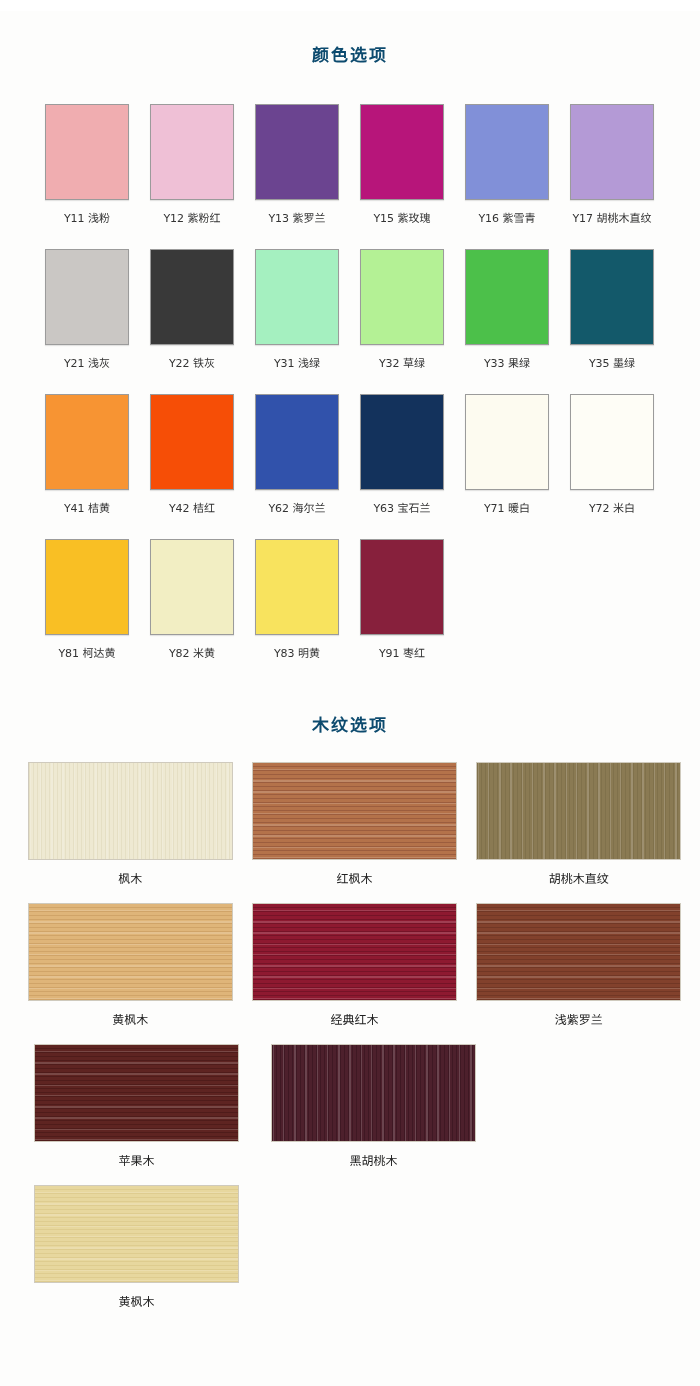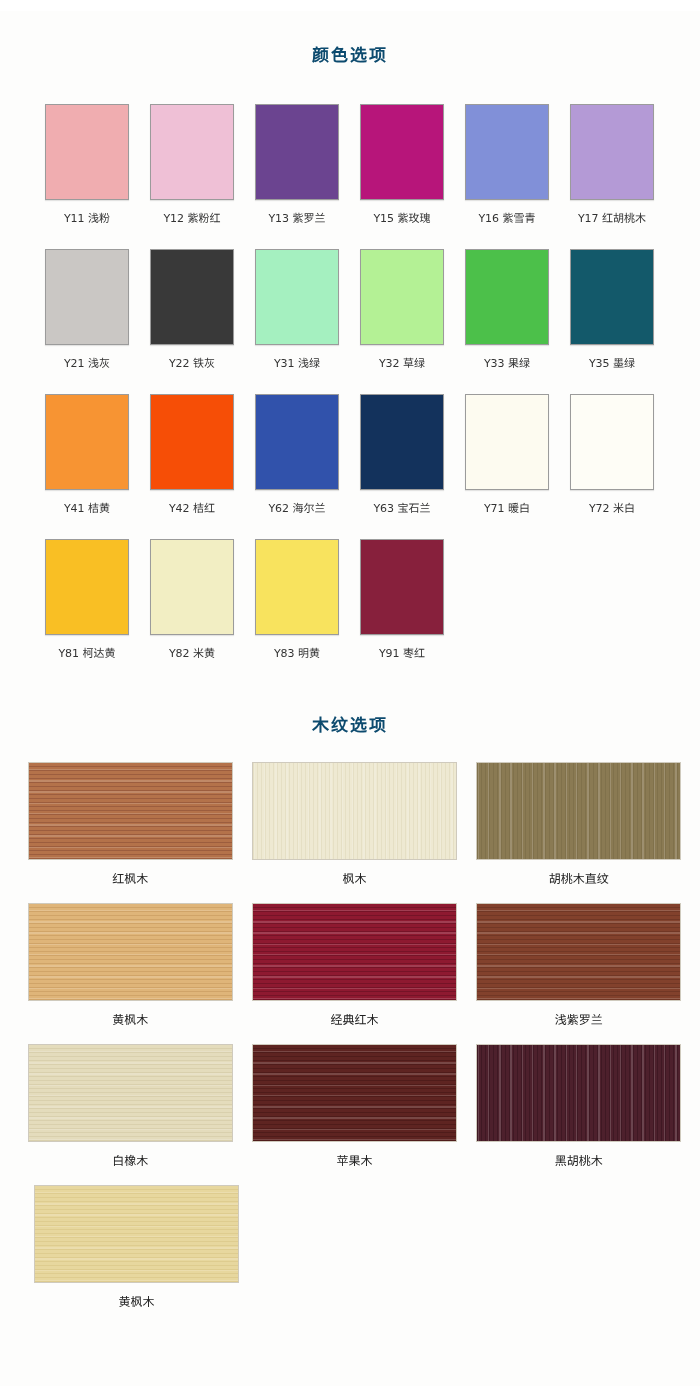--- a/index.html
+++ b/index.html
@@ -129,21 +129,21 @@
       <div class="color-cell">
         <div class="swatch" style="background: rgb(183, 21, 122);"></div>
         <div class="swatch-label">Y15 紫玫瑰</div>
       </div>
       <div class="color-cell">
         <div class="swatch" style="background: rgb(129, 144, 216);"></div>
         <div class="swatch-label">Y16 紫雪青</div>
       </div>
       <div class="color-cell">
         <div class="swatch" style="background: rgb(180, 154, 214);"></div>
-        <div class="swatch-label">Y17 红胡桃木</div>
+        <div class="swatch-label">Y17 胡桃木直纹</div>
       </div>
       <div class="color-cell">
         <div class="swatch" style="background: rgb(202, 199, 196);"></div>
         <div class="swatch-label">Y21 浅灰</div>
       </div>
       <div class="color-cell">
         <div class="swatch" style="background: rgb(57, 57, 57);"></div>
         <div class="swatch-label">Y22 铁灰</div>
       </div>
       <div class="color-cell">
@@ -202,32 +202,32 @@
         <div class="swatch" style="background: rgb(135, 32, 60);"></div>
         <div class="swatch-label">Y91 枣红</div>
       </div>
     </div>
 
   <h1 class="section-title" id="wood-section-title">木纹选项</h1>
 
   <div class="wood-wrap">
       <div class="wood-row">
         <div class="wood-cell">
+          <div class="wood-swatch" style="background: rgb(238, 233, 210);">
+            <div class="grain" style="background-image: repeating-linear-gradient(90deg, rgb(226, 220, 192) 0px, rgb(226, 220, 192) 1px, rgba(255, 255, 255, 0) 1px, rgba(255, 255, 255, 0) 4px), repeating-linear-gradient(90deg, rgba(255, 255, 255, 0.22) 0px, rgba(255, 255, 255, 0.22) 2px, rgba(0, 0, 0, 0) 2px, rgba(0, 0, 0, 0) 11px); opacity: 0.75;"></div>
+          </div>
+          <div class="wood-label">枫木</div>
+        </div>
+        <div class="wood-cell">
           <div class="wood-swatch" style="background: rgb(180, 114, 74);">
             <div class="grain" style="background-image: repeating-linear-gradient(0deg, rgb(148, 87, 58) 0px, rgb(148, 87, 58) 1px, rgba(255, 255, 255, 0) 1px, rgba(255, 255, 255, 0) 4px), repeating-linear-gradient(0deg, rgba(255, 255, 255, 0.22) 0px, rgba(255, 255, 255, 0.22) 2px, rgba(0, 0, 0, 0) 2px, rgba(0, 0, 0, 0) 11px); opacity: 0.75;"></div>
           </div>
           <div class="wood-label">红枫木</div>
         </div>
         <div class="wood-cell">
-          <div class="wood-swatch" style="background: rgb(238, 233, 210);">
-            <div class="grain" style="background-image: repeating-linear-gradient(90deg, rgb(226, 220, 192) 0px, rgb(226, 220, 192) 1px, rgba(255, 255, 255, 0) 1px, rgba(255, 255, 255, 0) 4px), repeating-linear-gradient(90deg, rgba(255, 255, 255, 0.22) 0px, rgba(255, 255, 255, 0.22) 2px, rgba(0, 0, 0, 0) 2px, rgba(0, 0, 0, 0) 11px); opacity: 0.75;"></div>
-          </div>
-          <div class="wood-label">枫木</div>
-        </div>
-        <div class="wood-cell">
           <div class="wood-swatch" style="background: rgb(138, 122, 83);">
             <div class="grain" style="background-image: repeating-linear-gradient(90deg, rgb(125, 110, 73) 0px, rgb(125, 110, 73) 1px, rgba(255, 255, 255, 0) 1px, rgba(255, 255, 255, 0) 4px), repeating-linear-gradient(90deg, rgba(255, 255, 255, 0.22) 0px, rgba(255, 255, 255, 0.22) 2px, rgba(0, 0, 0, 0) 2px, rgba(0, 0, 0, 0) 11px); opacity: 0.75;"></div>
           </div>
           <div class="wood-label">胡桃木直纹</div>
         </div>
       </div>
       <div class="wood-row">
         <div class="wood-cell">
           <div class="wood-swatch" style="background: rgb(223, 181, 121);">
             <div class="grain" style="background-image: repeating-linear-gradient(0deg, rgb(203, 159, 99) 0px, rgb(203, 159, 99) 1px, rgba(255, 255, 255, 0) 1px, rgba(255, 255, 255, 0) 4px), repeating-linear-gradient(0deg, rgba(255, 255, 255, 0.22) 0px, rgba(255, 255, 255, 0.22) 2px, rgba(0, 0, 0, 0) 2px, rgba(0, 0, 0, 0) 11px); opacity: 0.75;"></div>
@@ -242,26 +242,20 @@
         </div>
         <div class="wood-cell">
           <div class="wood-swatch" style="background: rgb(130, 65, 44);">
             <div class="grain" style="background-image: repeating-linear-gradient(0deg, rgb(108, 52, 35) 0px, rgb(108, 52, 35) 1px, rgba(255, 255, 255, 0) 1px, rgba(255, 255, 255, 0) 4px), repeating-linear-gradient(0deg, rgba(255, 255, 255, 0.22) 0px, rgba(255, 255, 255, 0.22) 2px, rgba(0, 0, 0, 0) 2px, rgba(0, 0, 0, 0) 11px); opacity: 0.75;"></div>
           </div>
           <div class="wood-label">浅紫罗兰</div>
         </div>
       </div>
       <div class="wood-row">
         <div class="wood-cell">
-          <div class="wood-swatch" style="background: rgb(228, 220, 188);">
-            <div class="grain" style="background-image: repeating-linear-gradient(0deg, rgb(214, 204, 168) 0px, rgb(214, 204, 168) 1px, rgba(255, 255, 255, 0) 1px, rgba(255, 255, 255, 0) 4px), repeating-linear-gradient(0deg, rgba(255, 255, 255, 0.22) 0px, rgba(255, 255, 255, 0.22) 2px, rgba(0, 0, 0, 0) 2px, rgba(0, 0, 0, 0) 11px); opacity: 0.75;"></div>
-          </div>
-          <div class="wood-label">白橡木</div>
-        </div>
-        <div class="wood-cell">
           <div class="wood-swatch" style="background: rgb(94, 36, 33);">
             <div class="grain" style="background-image: repeating-linear-gradient(0deg, rgb(75, 26, 24) 0px, rgb(75, 26, 24) 1px, rgba(255, 255, 255, 0) 1px, rgba(255, 255, 255, 0) 4px), repeating-linear-gradient(0deg, rgba(255, 255, 255, 0.22) 0px, rgba(255, 255, 255, 0.22) 2px, rgba(0, 0, 0, 0) 2px, rgba(0, 0, 0, 0) 11px); opacity: 0.75;"></div>
           </div>
           <div class="wood-label">苹果木</div>
         </div>
         <div class="wood-cell">
           <div class="wood-swatch" style="background: rgb(77, 32, 44);">
             <div class="grain" style="background-image: repeating-linear-gradient(90deg, rgb(59, 22, 32) 0px, rgb(59, 22, 32) 1px, rgba(255, 255, 255, 0) 1px, rgba(255, 255, 255, 0) 4px), repeating-linear-gradient(90deg, rgba(255, 255, 255, 0.22) 0px, rgba(255, 255, 255, 0.22) 2px, rgba(0, 0, 0, 0) 2px, rgba(0, 0, 0, 0) 11px); opacity: 0.75;"></div>
           </div>
           <div class="wood-label">黑胡桃木</div>

